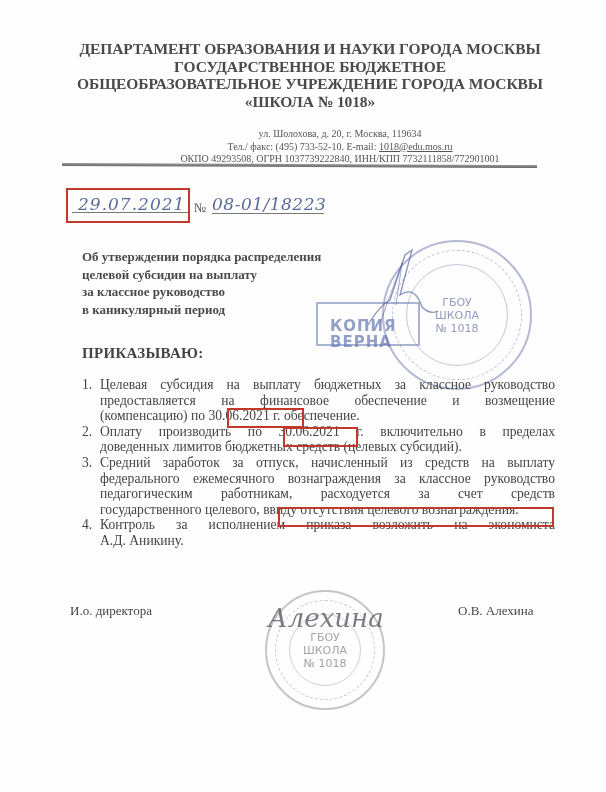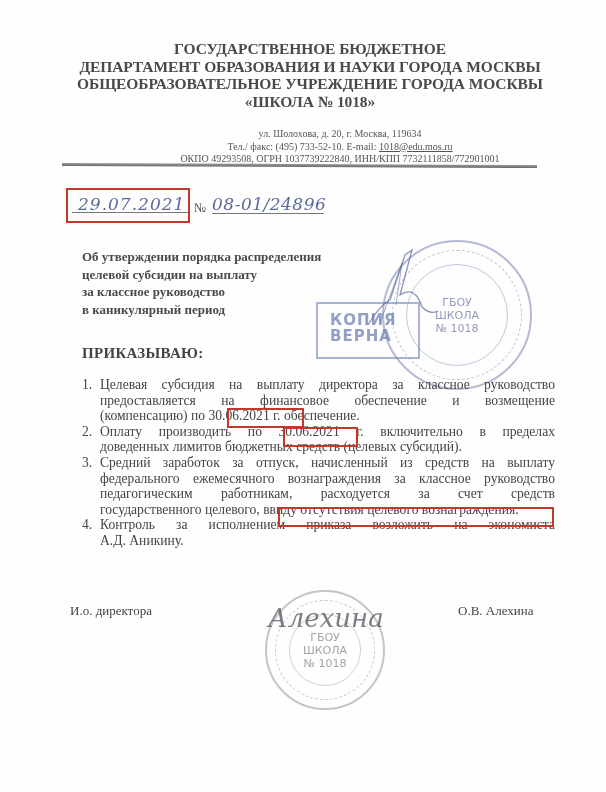--- a/index.html
+++ b/index.html
@@ -34,54 +34,54 @@
   .seal { position:absolute; border-radius:50%; border:2px solid rgba(120,130,175,0.55);
           box-sizing:border-box; display:flex; flex-direction:column; align-items:center; justify-content:center;
           font-family:"DejaVu Sans", sans-serif; color:rgba(110,120,170,0.75); font-size:11px; line-height:13px; }
   .seal::before { content:""; position:absolute; inset:8px; border-radius:50%;
                   border:1px dashed rgba(120,130,175,0.5); }
   .seal::after { content:""; position:absolute; inset:22px; border-radius:50%;
                  border:1px solid rgba(120,130,175,0.45); }
   .seal.grey { border-color:rgba(150,150,150,0.55); color:rgba(140,140,140,0.8); }
   .seal.grey::before { border-color:rgba(150,150,150,0.5); }
   .seal.grey::after { border-color:rgba(150,150,150,0.45); }
-  .copy-stamp { position:absolute; left:316px; top:302px; width:104px; height:57px;
+  .copy-stamp { position:absolute; left:316px; top:302px; width:104px; height:44px;
                 border:2px solid rgba(110,130,180,0.6); box-sizing:border-box;
                 font-family:"DejaVu Sans", sans-serif; font-weight:bold; font-size:15px; line-height:16px;
-                color:rgba(100,120,175,0.7); padding:8px 0 0 12px; letter-spacing:1px; }
+                color:rgba(100,120,175,0.7); padding:14px 0 0 12px; letter-spacing:1px; }
   .sign-scribble { position:absolute; font-family:"DejaVu Serif", serif; font-style:italic;margin-top:6px; }
 </style>
 </head>
 <body>
 
 <div class="page">
 
   <div class="header">
+    <div>ДЕПАРТАМЕНТ ОБРАЗОВАНИЯ И НАУКИ ГОРОДА МОСКВЫ</div>
     <div>ГОСУДАРСТВЕННОЕ БЮДЖЕТНОЕ</div>
-    <div>ДЕПАРТАМЕНТ ОБРАЗОВАНИЯ И НАУКИ ГОРОДА МОСКВЫ</div>
     <div>ОБЩЕОБРАЗОВАТЕЛЬНОЕ УЧРЕЖДЕНИЕ ГОРОДА МОСКВЫ</div>
     <div>«ШКОЛА № 1018»</div>
   </div>
 
   <div class="contacts">
     <div>ул. Шолохова, д. 20, г. Москва, 119634</div>
     <div>
       <span>Тел./ факс: (495) 733-52-10. E-mail: </span><span class="email">1018@edu.mos.ru</span>
     </div>
     <div>ОКПО 49293508, ОГРН 1037739222840, ИНН/КПП 7732111858/772901001</div>
   </div>
 
   <div class="rule"></div>
 
   <div class="date-text hand">29.07.2021</div>
   <div class="date-line"></div>
   <div class="redbox" style="left:66px;top:188px;width:124px;height:35px;"></div>
 
   <div class="num-label">№</div>
-  <div class="num-text hand">08-01/24896</div>
+  <div class="num-text hand">08-01/18223</div>
   <div class="num-line"></div>
 
   <div class="subject">
     <div>Об утверждении порядка распределения</div>
     <div>целевой субсидии на выплату</div>
     <div>за классное руководство</div>
     <div>в каникулярный период</div>
   </div>
 
   <div class="seal" style="left:382px;top:240px;width:150px;height:150px;">
@@ -96,21 +96,21 @@
   <svg style="position:absolute;left:360px;top:245px;" width="80" height="90">
     <path d="M8 80 Q20 60 30 55 L45 10 L52 5 L40 50 Q55 40 62 62 Q70 70 78 66" stroke="rgba(90,100,160,0.7)" stroke-width="1.3" fill="none"></path>
     <path d="M20 78 L42 18 L36 60" stroke="rgba(90,100,160,0.55)" stroke-width="1" fill="none"></path>
   </svg>
 
   <div class="order">ПРИКАЗЫВАЮ:</div>
 
   <ol class="items">
     <li>
       <span class="n">1.</span>
-      <span class="j">Целевая субсидия на выплату директора за классное руководство</span>
+      <span class="j">Целевая субсидия на выплату бюджетных за классное руководство</span>
       <span class="j">предоставляется на финансовое обеспечение и возмещение</span>
       <span><span>(компенсацию) по </span><span>30.06.2021</span><span> г. обеспечение.</span></span>
     </li>
     <li>
       <span class="n">2.</span>
       <span class="j"><span>Оплату производить по </span><span>30.06.2021</span><span> г. включительно в пределах</span></span>
       <span style="display:block">доведенных лимитов бюджетных средств (целевых субсидий).</span>
     </li>
     <li>
       <span class="n">3.</span>

